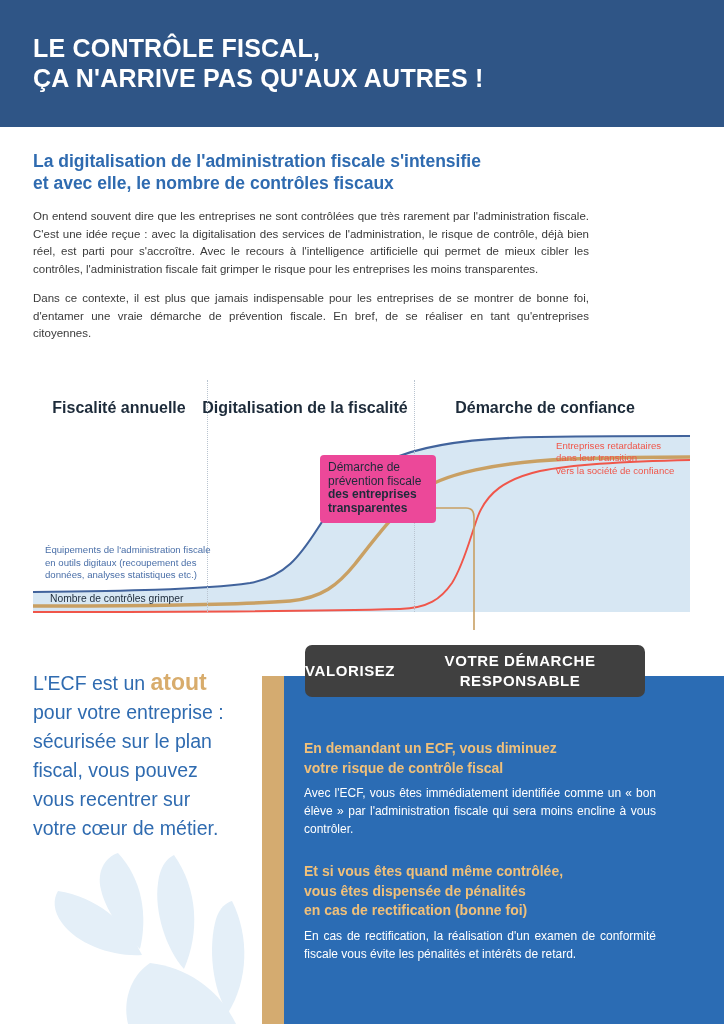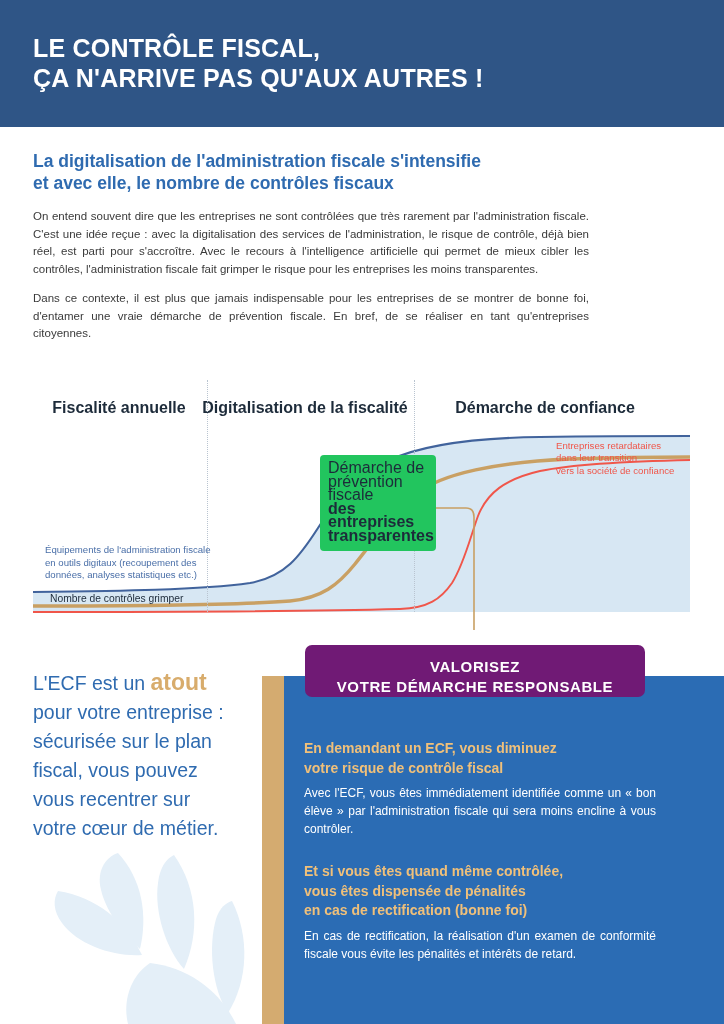--- a/index.html
+++ b/index.html
@@ -80,25 +80,25 @@
   .label-red {
     position:absolute; left:556px; top:60px;
     color:#f0564a;
     font-size:9.6px;
     line-height:12.4px;
     white-space:pre-line;
   }
   .label-demarche {
     position:absolute; left:320px; top:75px;
     width:100px;
-    background:#22c55e;
+    background:#ec4899;
     border-radius:4px;
     padding:6px 8px 8px 8px;
     color:#1d2b3a;
-    font-size:16px;
+    font-size:12px;
     line-height:13.6px;
   }
   .label-demarche .bold { font-weight:bold; display:block; }
   .label-demarche .reg { display:block; }
 
   
   .lower-left {
     position:absolute; left:33px; top:668px; width:235px;
     color:#2f6bb0;
     font-size:19.5px;
@@ -126,25 +126,25 @@
   }
   .gold-bar {
     position:absolute; left:0; top:0;
     width:22px; height:348px;
     background:#d4ab70;
   }
 
   .gold-banner {
     position:absolute; left:305px; top:645px;
     width:340px; height:52px;
-    background:#701a75;
+    background:#404040;
     border-radius:7px;
     z-index:4;
-    display:flex; flex-direction:column;
-    align-items:center; justify-content:flex-end;
+    display:flex; flex-direction:row;
+    align-items:center; justify-content:flex-start;
   }
   .gold-banner .line {
     color:#ffffff;
     font-size:15px;
     font-weight:bold;
     letter-spacing:0.6px;
     line-height:20px;
     text-align:center;
   }
 

